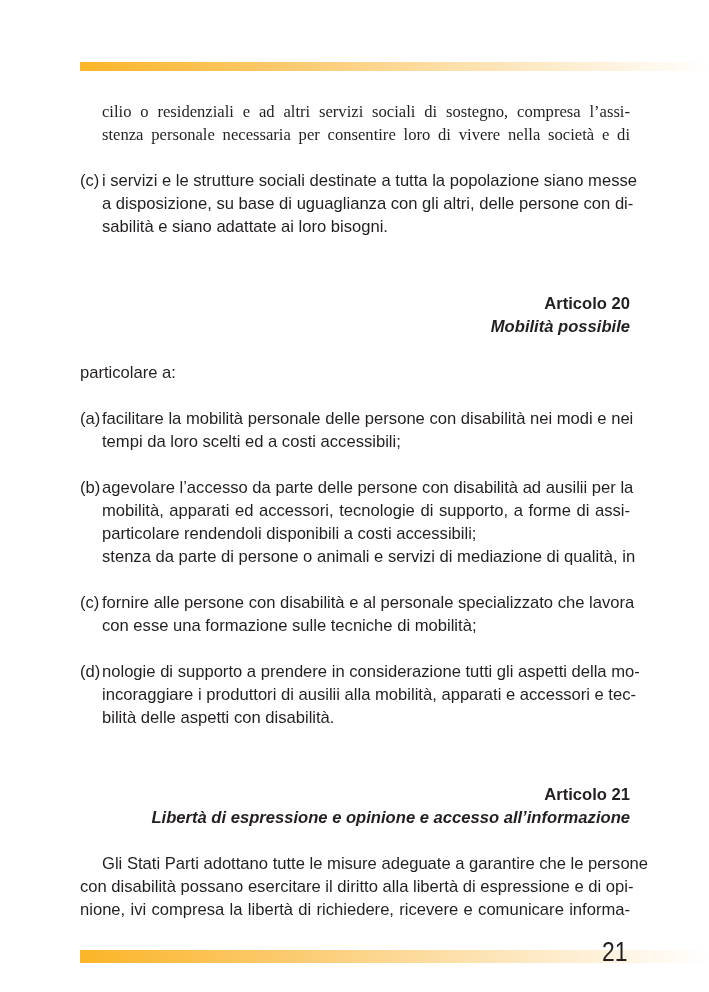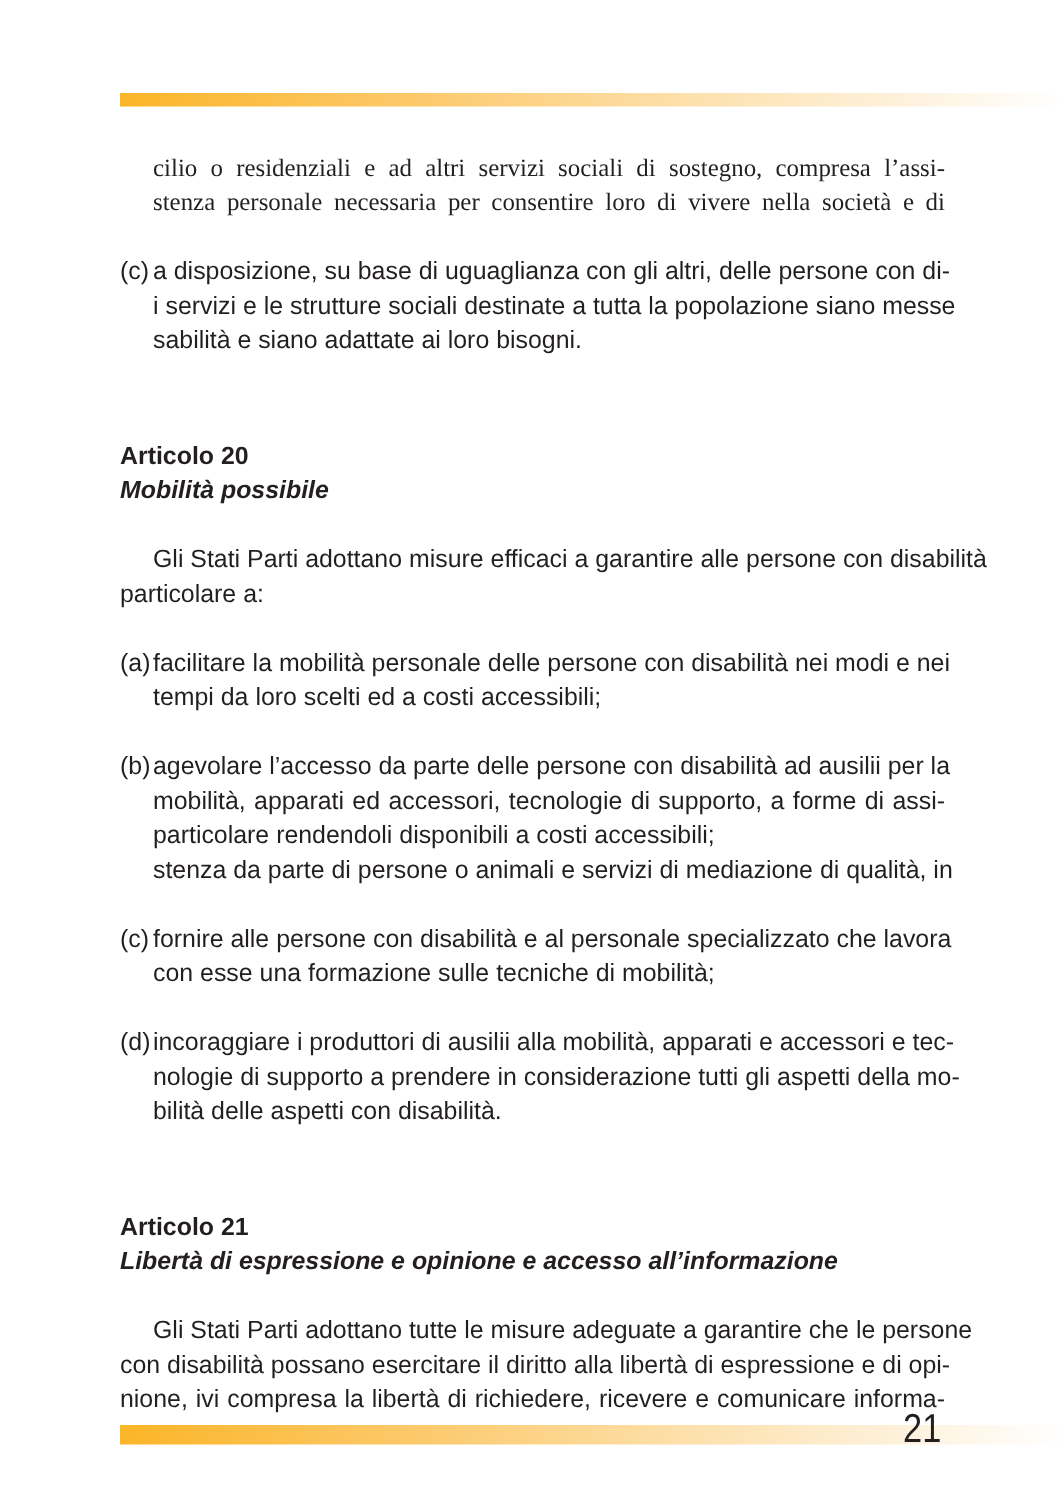--- a/index.html
+++ b/index.html
@@ -12,21 +12,21 @@
   .page-num { position: absolute; left: 602px; top: 937px; font-size: 27px;
               font-family: "Liberation Sans Narrow", "Liberation Sans", sans-serif;
               transform: scaleX(0.85); transform-origin: left top; color: #231f20; letter-spacing: 0px; }
   .content { position: absolute; left: 80px; top: 100px; width: 550px; font-size: 16.6px; line-height: 23px; }
   .p { margin: 0; text-align: justify; }
   .item { position: relative; padding-left: 22px; text-align: justify; margin: 0; }
   .item .lbl { position: absolute; left: 0; top: 0; }
   .cont { padding-left: 22px; text-align: justify; margin: 0; font-family: Liberation Serif, serif; }
   .gap { height: 23px; }
   .gap2 { height: 46px; }
-  .art-head { text-align: left; margin: 0; }
+  .art-head { text-align: right; margin: 0; }
   .art-num { font-weight: bold; }
   .art-title { font-weight: bold; font-style: italic; }
   .line { display: block; text-align: justify; text-align-last: justify; white-space: nowrap; }
   .line.last { text-align-last: left; }
 </style>
 </head>
 <body>
 
 <div class="bar top"></div>
 
@@ -34,37 +34,36 @@
 
   <div class="cont">
     <span class="line">cilio o residenziali e ad altri servizi sociali di sostegno, compresa l’assi-</span>
     <span class="line">stenza personale necessaria per consentire loro di vivere nella società e di</span>
   </div>
 
   <div class="gap"></div>
 
   <div class="item">
     <span class="lbl">(c)</span>
+    <span class="line">i servizi e le strutture sociali destinate a tutta la popolazione siano messe</span>
     <span class="line">a disposizione, su base di uguaglianza con gli altri, delle persone con di-</span>
-    <span class="line">i servizi e le strutture sociali destinate a tutta la popolazione siano messe</span>
     <span class="line last">sabilità e siano adattate ai loro bisogni.</span>
   </div>
 
   <div class="gap2"></div>
   <div class="gap" style="height:8px"></div>
 
   <div class="art-head">
     <div class="art-num">Articolo 20</div>
     <div class="art-title">Mobilità possibile</div>
   </div>
 
   <div class="gap"></div>
 
   <div class="p">
-    <span class="line" style="padding-left:22px">Gli Stati Parti adottano misure efficaci a garantire alle persone con disabilità</span>
     <span class="line last">particolare a:</span>
   </div>
 
   <div class="gap"></div>
 
   <div class="item">
     <span class="lbl">(a)</span>
     <span class="line">facilitare la mobilità personale delle persone con disabilità nei modi e nei</span>
     <span class="line last">tempi da loro scelti ed a costi accessibili;</span>
   </div>
@@ -84,22 +83,22 @@
   <div class="item">
     <span class="lbl">(c)</span>
     <span class="line">fornire alle persone con disabilità e al personale specializzato che lavora</span>
     <span class="line last">con esse una formazione sulle tecniche di mobilità;</span>
   </div>
 
   <div class="gap"></div>
 
   <div class="item">
     <span class="lbl">(d)</span>
+    <span class="line">nologie di supporto a prendere in considerazione tutti gli aspetti della mo-</span>
     <span class="line">incoraggiare i produttori di ausilii alla mobilità, apparati e accessori e tec-</span>
-    <span class="line">nologie di supporto a prendere in considerazione tutti gli aspetti della mo-</span>
     <span class="line last">bilità delle aspetti con disabilità.</span>
   </div>
 
   <div class="gap2"></div>
   <div class="gap" style="height:8px"></div>
 
   <div class="art-head">
     <div class="art-num">Articolo 21</div>
     <div class="art-title">Libertà di espressione e opinione e accesso all’informazione</div>
   </div>

